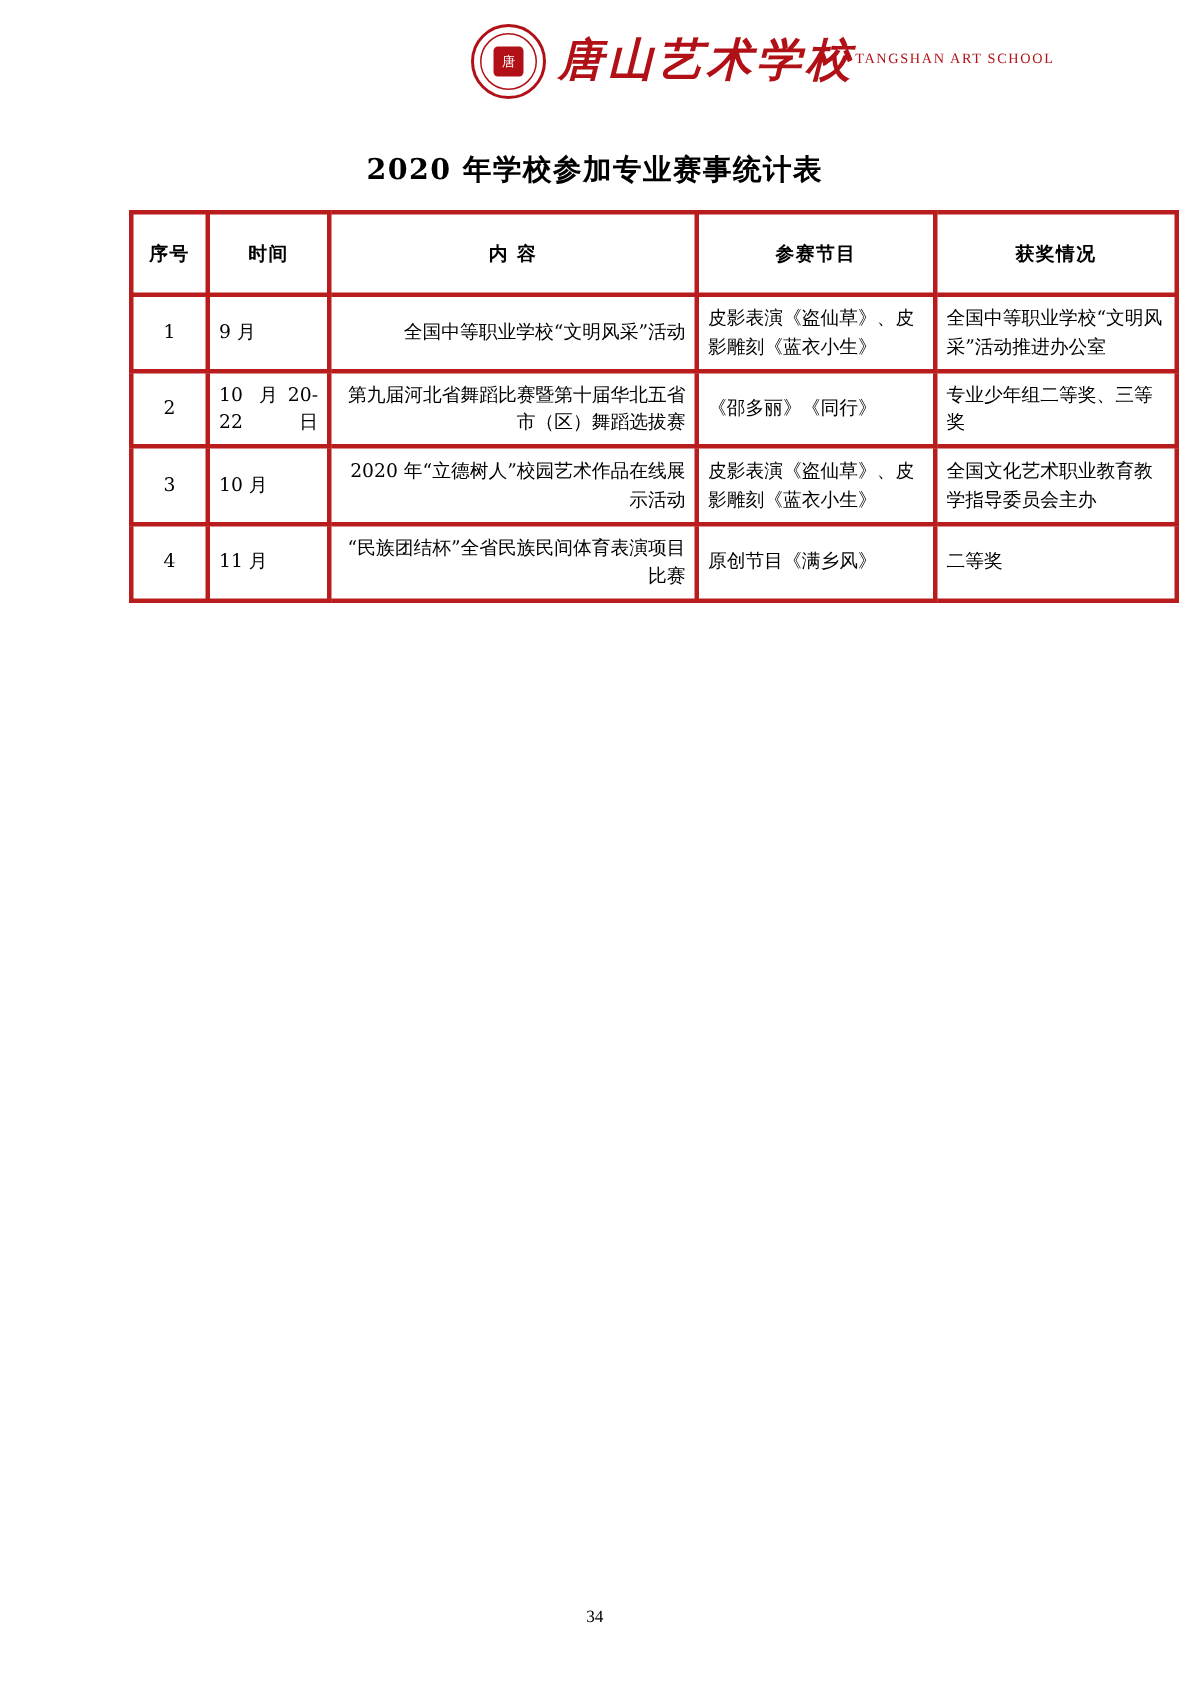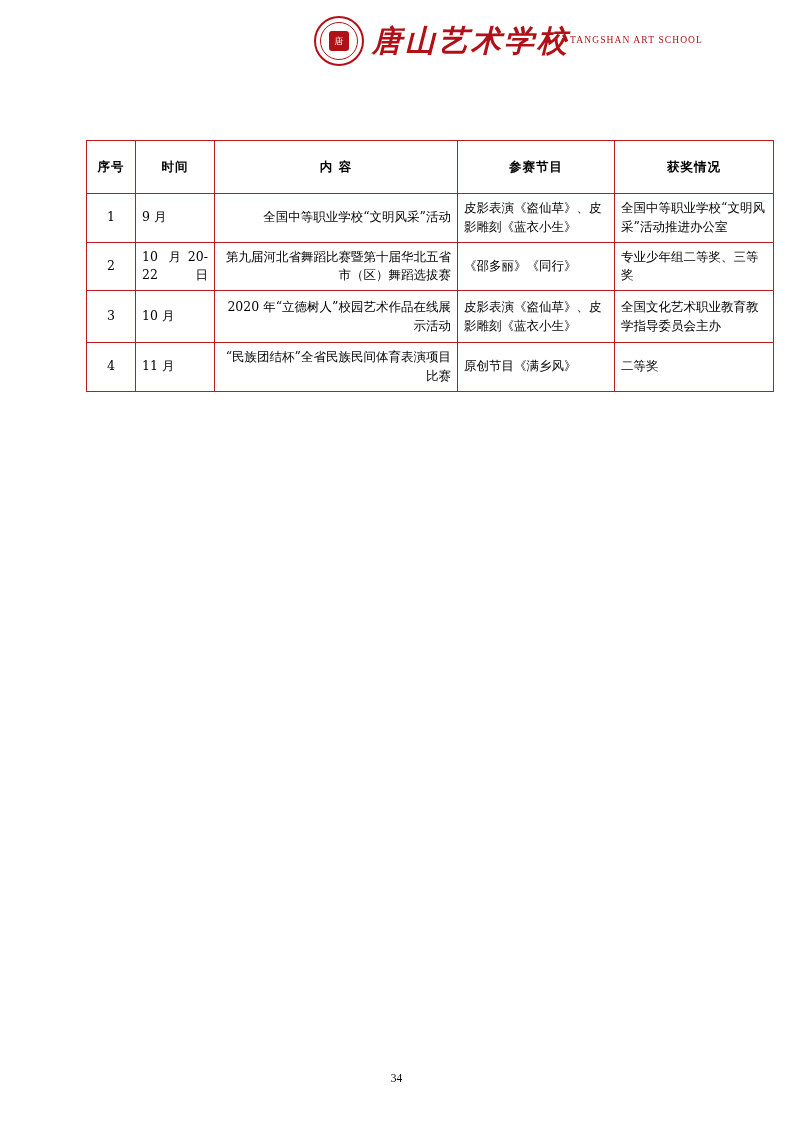--- a/index.html
+++ b/index.html
@@ -112,21 +112,21 @@
     top: 140px;
     left: 86px;
     width: 622px;
   }
   table.stat {
     border-collapse: collapse;
     width: 622px;
     table-layout: fixed;
   }
   table.stat td, table.stat th {
-    border: 1px solid #b91c1c;
+    border: 3px solid #b91c1c;
     padding: 5px 6px;
     font-size: 12.5px;
     line-height: 1.5;
     vertical-align: middle;
     font-family: "DejaVu Serif", "Liberation Serif", serif;
   }
   table.stat thead td {
     text-align: center;
     font-weight: 700;
     letter-spacing: 1px;
@@ -177,20 +177,21 @@
     <div class="seal">
       <div class="seal-inner">唐</div>
     </div>
     <div class="logo-text">
       <div class="logo-cn">唐山艺术学校</div>
       <div class="logo-rule"></div>
       <div class="logo-en">TANGSHAN ART SCHOOL</div>
     </div>
   </div>
 
+  <div class="doc-title">2020 年学校参加专业赛事统计表</div>
 
   <div class="table-wrap">
     <table class="stat">
       <thead>
         <tr>
           <td class="c-idx">序号</td>
           <td class="c-time">时间</td>
           <td class="c-content">内  容</td>
           <td class="c-program">参赛节目</td>
           <td class="c-award">获奖情况</td>

